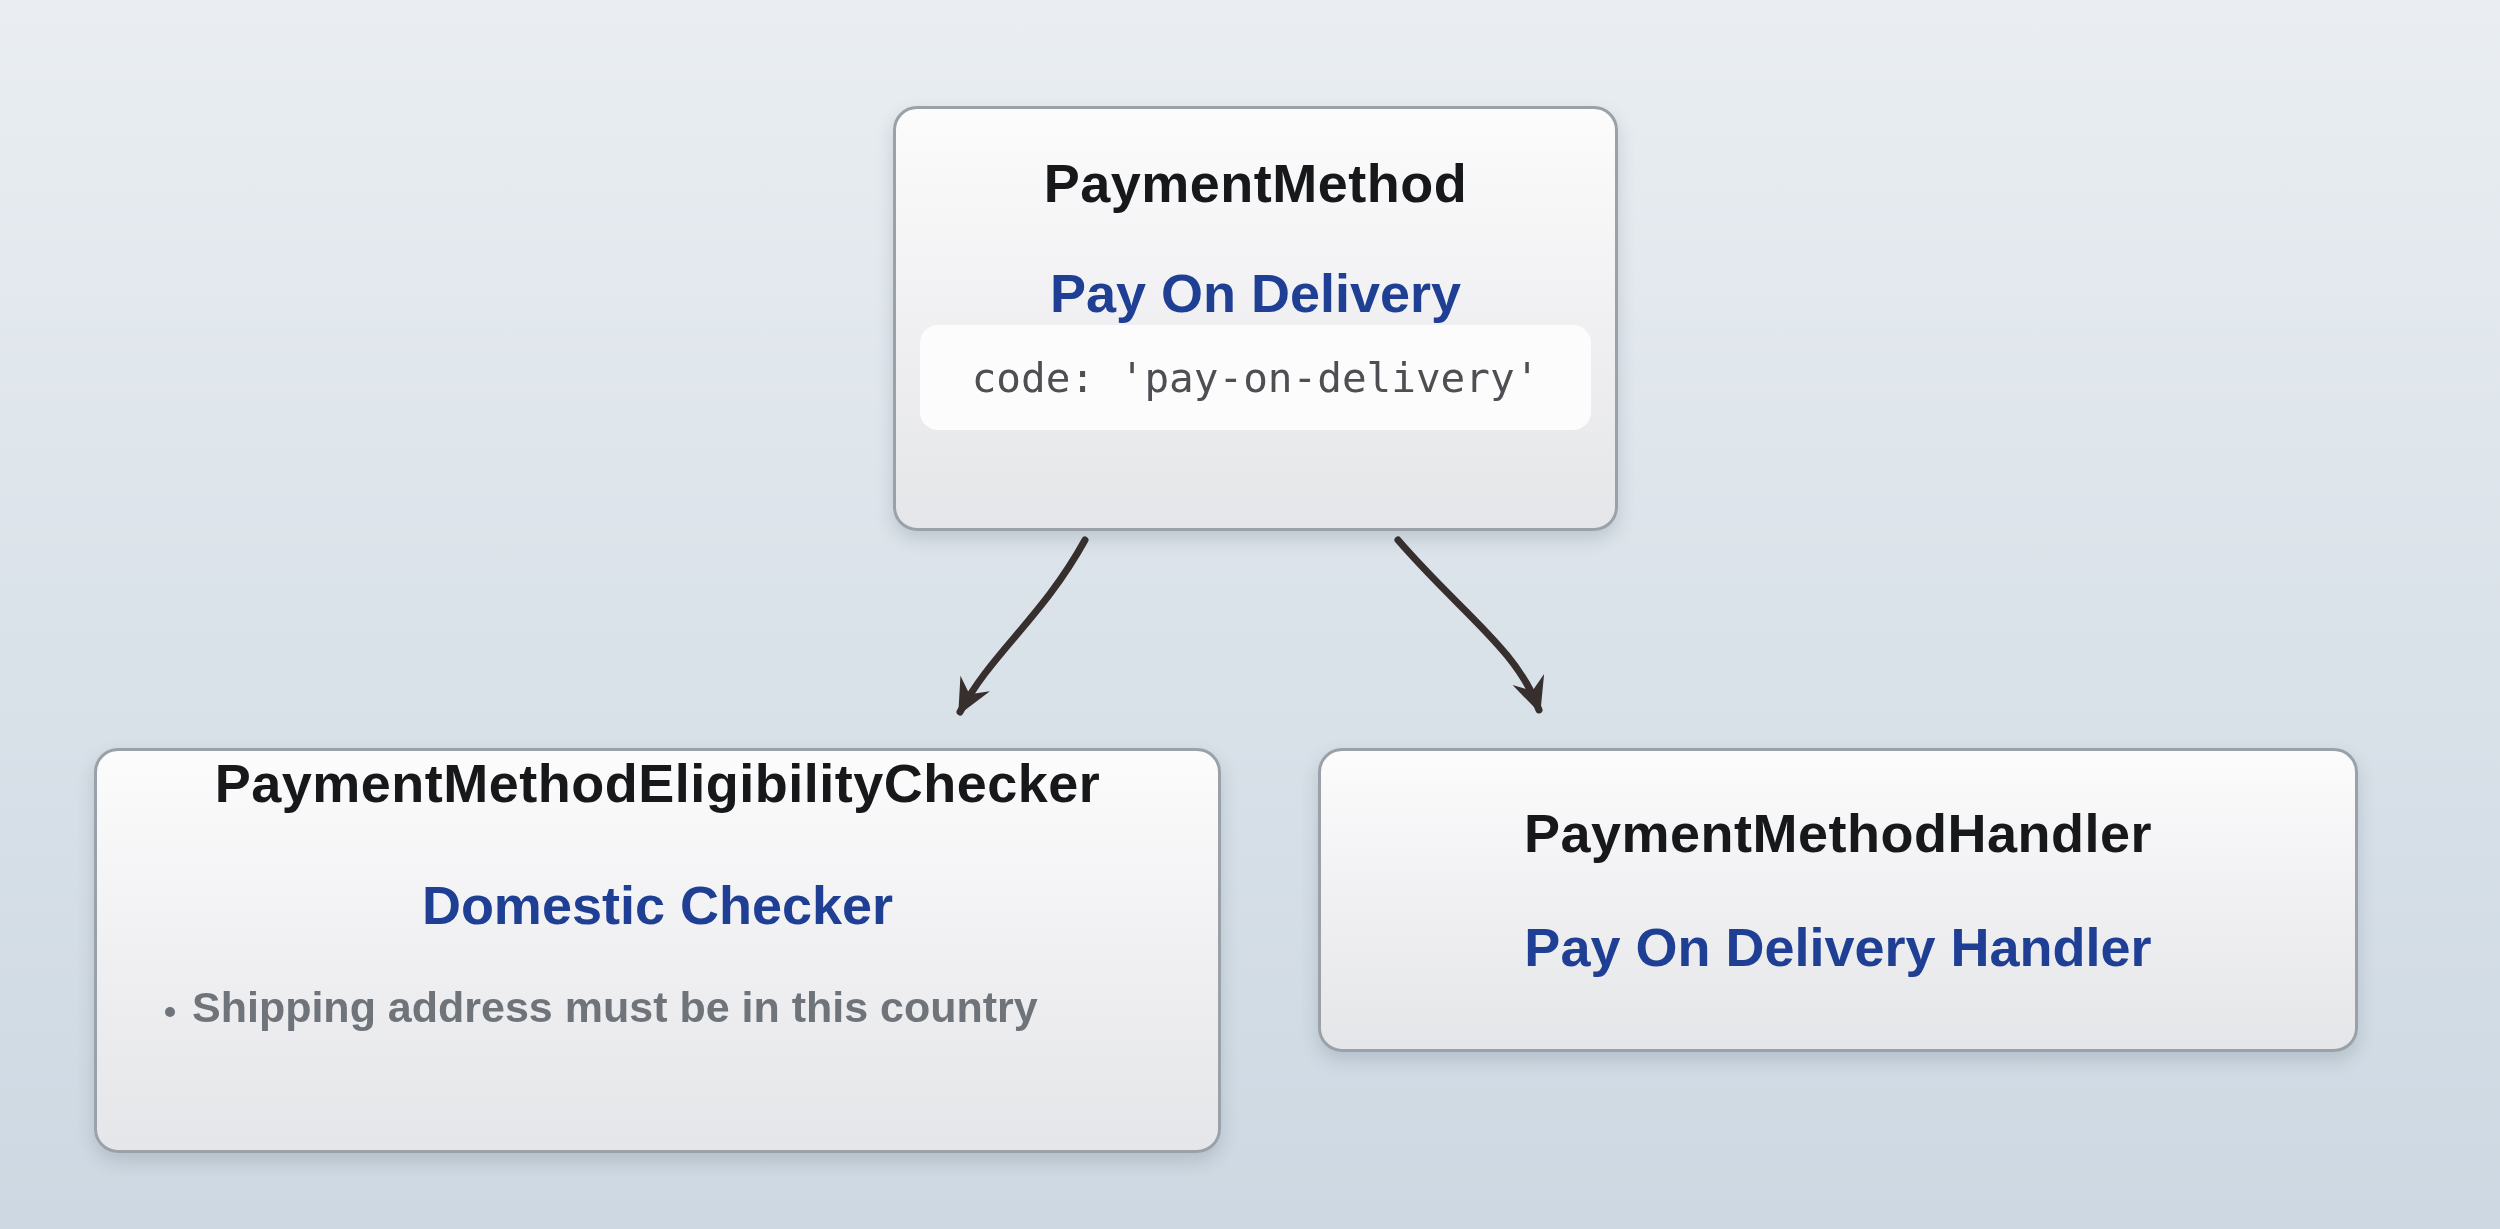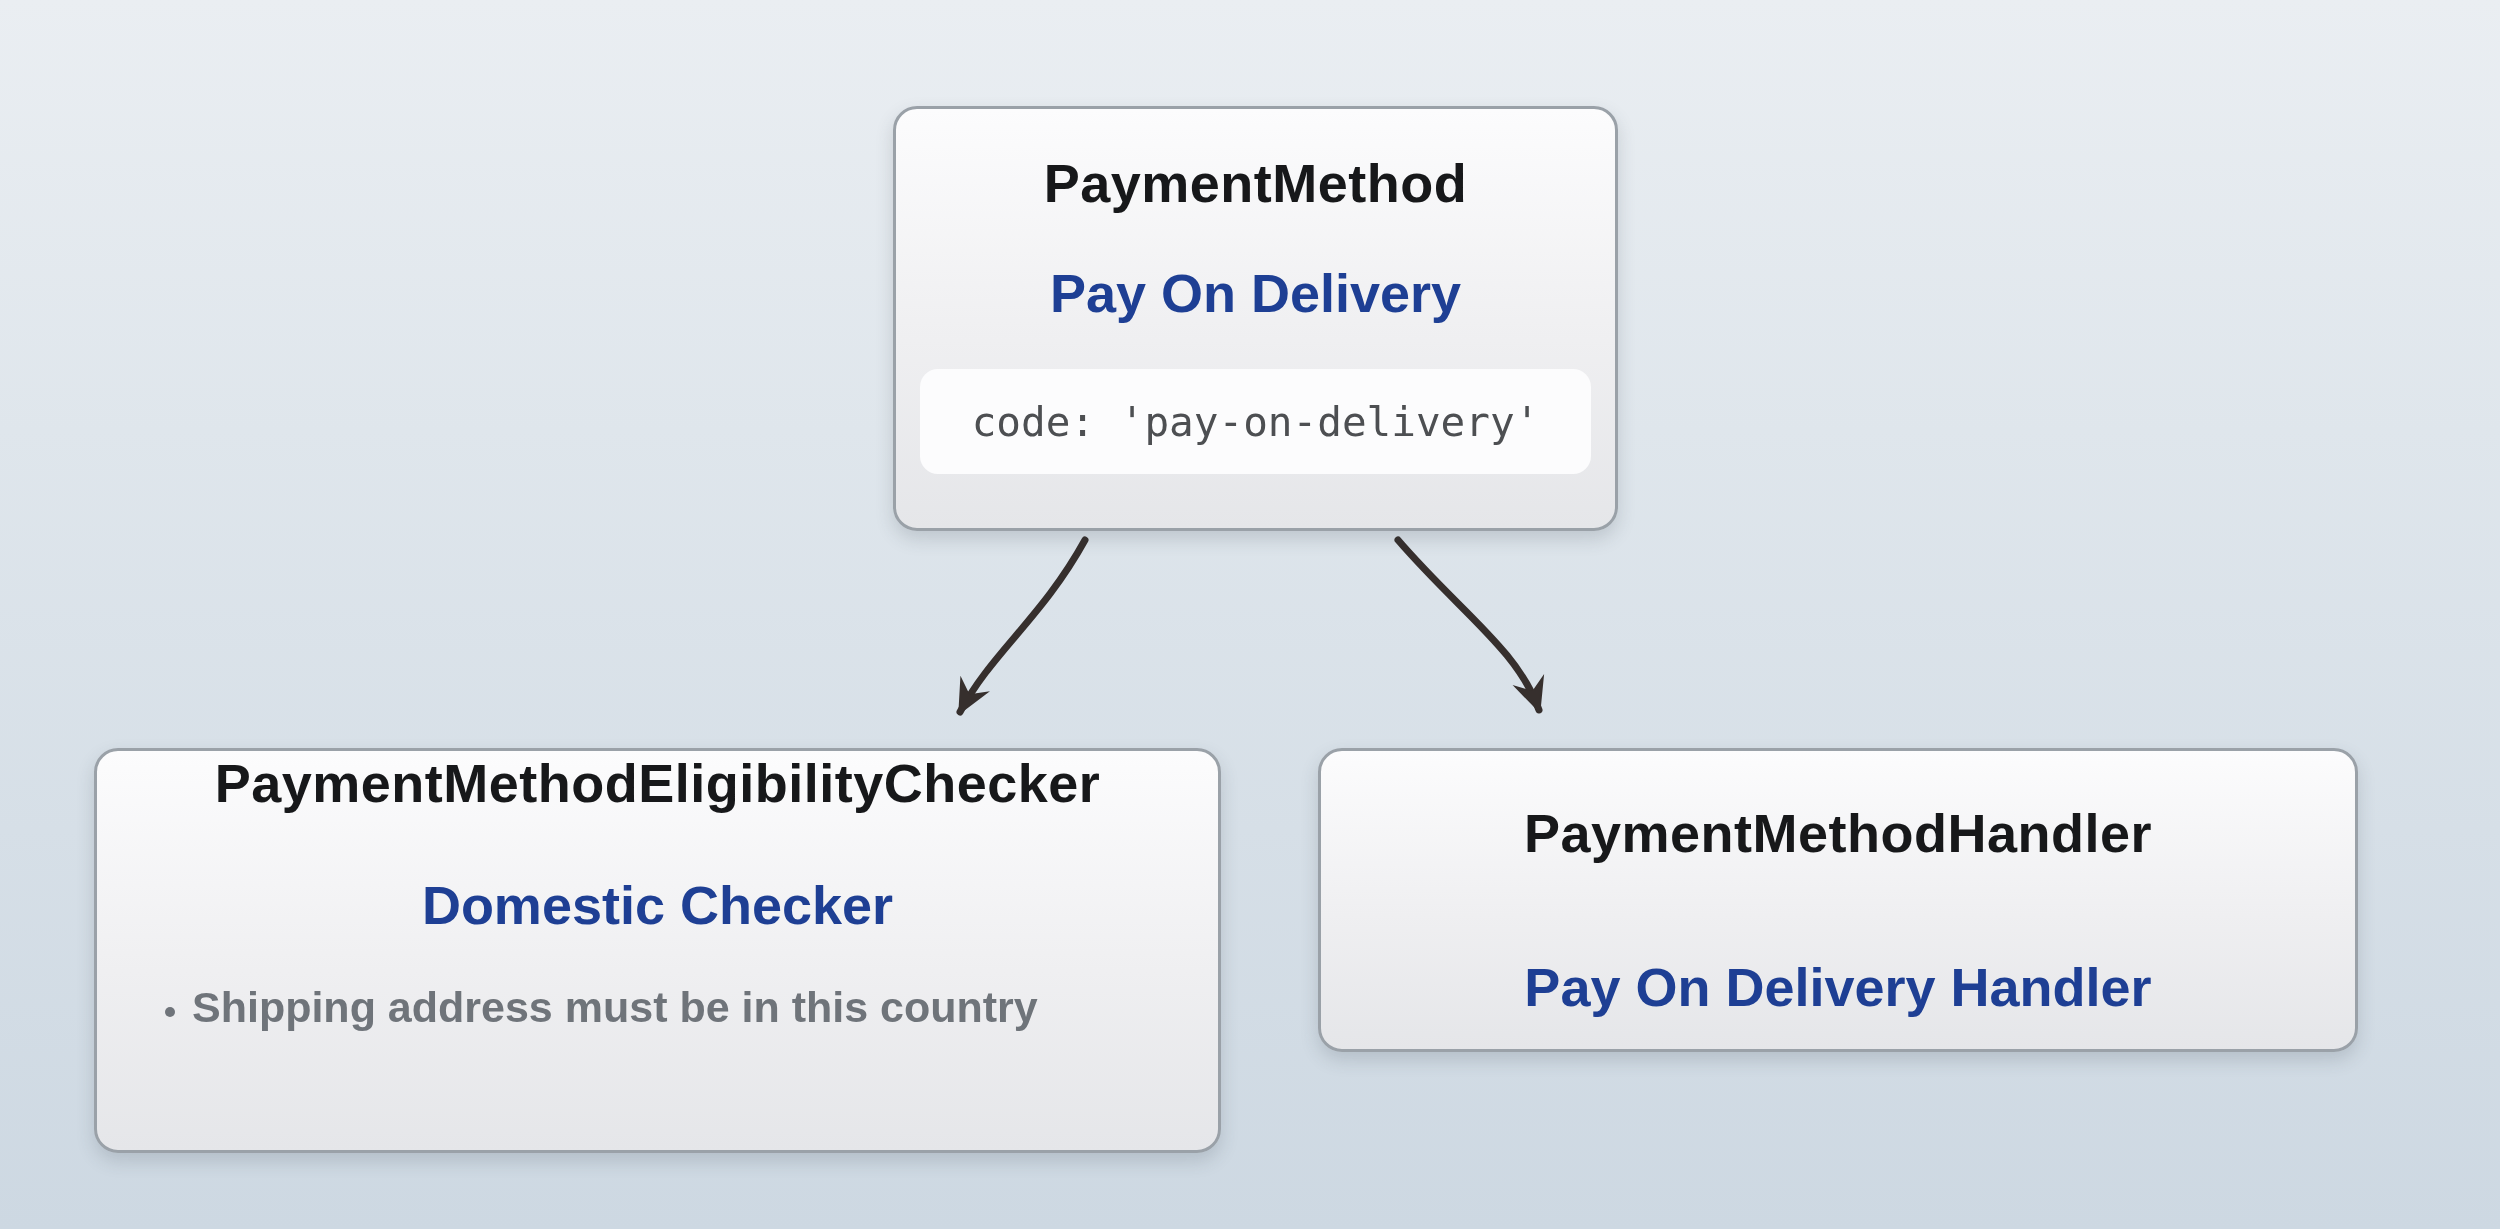--- a/index.html
+++ b/index.html
@@ -48,21 +48,20 @@
     color: #1e3f94;
     white-space: nowrap;
   }
   .node-top    { left: 893px;  top: 106px;  width: 725px;  height: 425px; }
   .node-left   { left: 94px;   top: 748px; width: 1127px; height: 405px; }
   .node-right  { left: 1318px; top: 748px; width: 1040px; height: 304px; }
 
   .node-top .node-title    { margin-top: 42px; }
   .node-top .node-subtitle { margin-top: 46px; }
   .code-chip {
-    margin-top: 44px;
     width: 671px;
     height: 105px;
     background: #fcfcfd;
     border-radius: 18px;
     display: flex;
     align-items: center;
     justify-content: center;
   }
   .code-text {
     font-family: "DejaVu Sans Mono", monospace;
@@ -82,21 +81,21 @@
   .bullets li {
     font-weight: bold;
     font-size: 43px;
     line-height: 52px;
     color: #6f747a;
     white-space: nowrap;
   }
   .bullets li::marker { color: #6f747a; font-size: 34px; }
 
   .node-right .node-title    { margin-top: 50px; }
-  .node-right .node-subtitle { margin-top: 90px; }
+  .node-right .node-subtitle { margin-top: 50px; }
 </style>
 </head>
 <body>
 
 <div class="canvas">
 
   <svg class="arrows" viewBox="0 0 2500 1229" xmlns="http://www.w3.org/2000/svg">
     <defs>
       <marker id="arrowhead" viewBox="0 0 10 10" refX="8.5" refY="5" markerWidth="38" markerHeight="38" markerUnits="userSpaceOnUse" orient="auto-start-reverse">
         <path d="M 0 0.6 L 9.5 5 L 0 9.4 L 3.2 5 Z" fill="#362f2d"></path>

